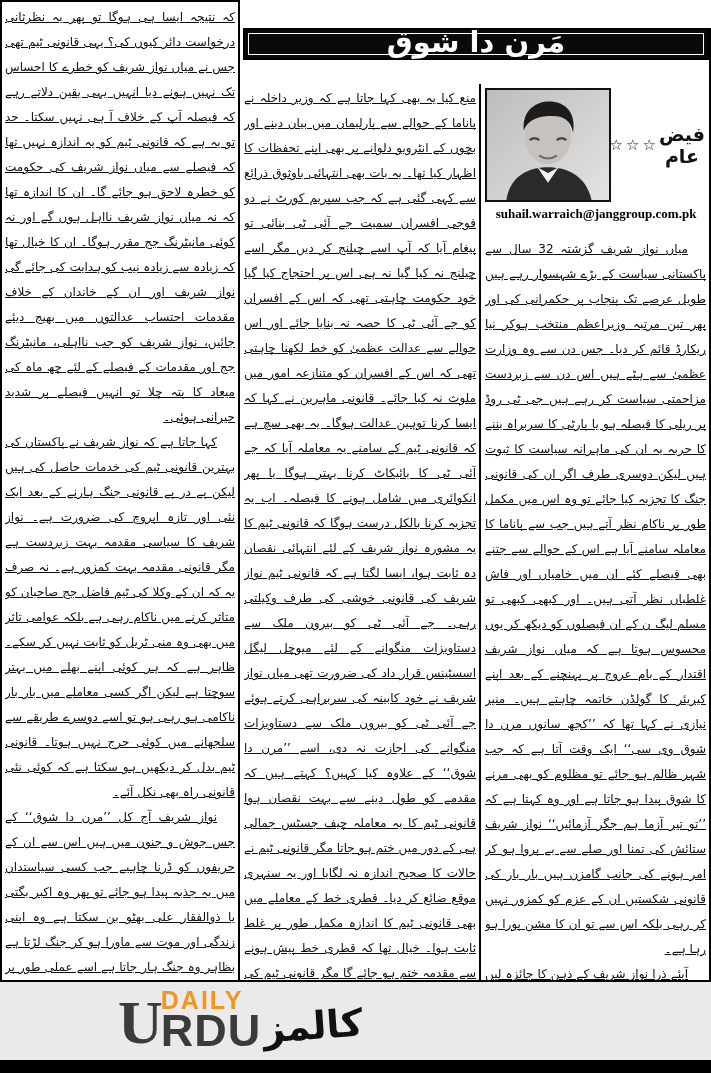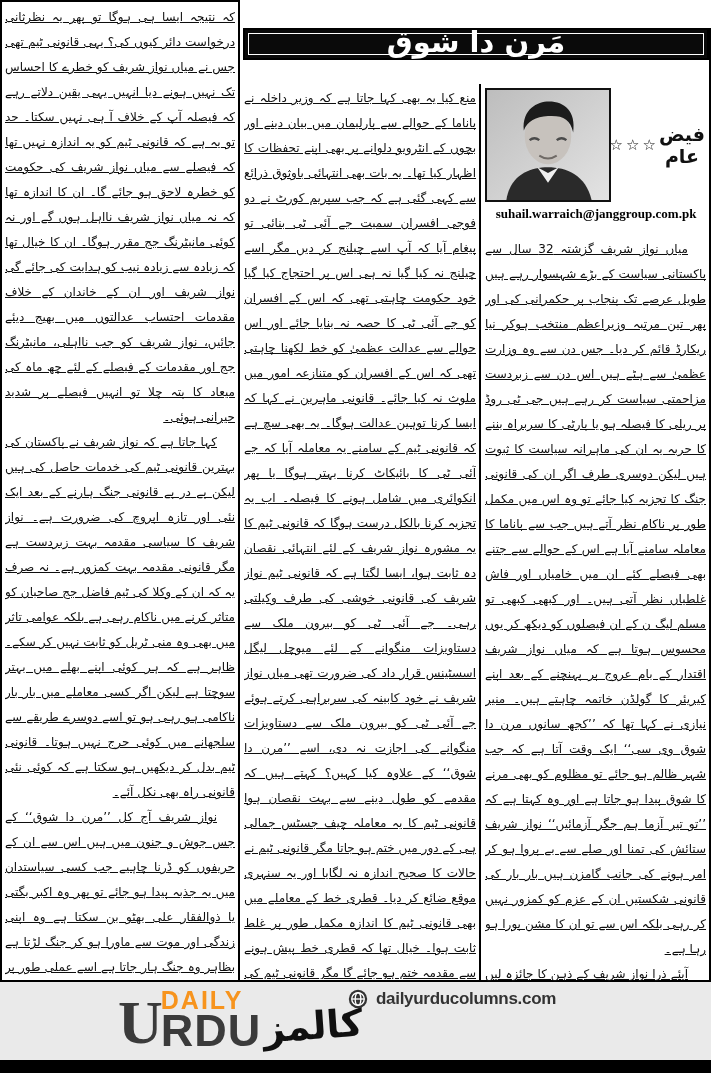--- a/index.html
+++ b/index.html
@@ -151,27 +151,18 @@
     <div class="logo">
       <span class="logo-u">U</span>
       <span class="logo-stack">
         <span class="logo-daily">DAILY</span>
         <span class="logo-rdu">RDU</span>
       </span>
       <span class="logo-kalmz" lang="ur">کالمز</span>
     </div>
 
     <div class="social">
-      <div class="social-row">
-        <svg class="social-icon" viewBox="0 0 24 24">
-          <circle cx="12" cy="12" r="11" fill="#333"></circle>
-          <circle cx="12" cy="12" r="7.5" fill="none" stroke="#fff" stroke-width="1.6"></circle>
-          <ellipse cx="12" cy="12" rx="3.4" ry="7.5" fill="none" stroke="#fff" stroke-width="1.6"></ellipse>
-          <line x1="4.5" y1="12" x2="19.5" y2="12" stroke="#fff" stroke-width="1.6"></line>
-        </svg>
-        <span class="social-label">dailyurducolumns.com</span>
-      </div>
     </div>
   </div>
 
   <div class="bottom-bar"></div>
 
 </div>
 
 </body></html>

